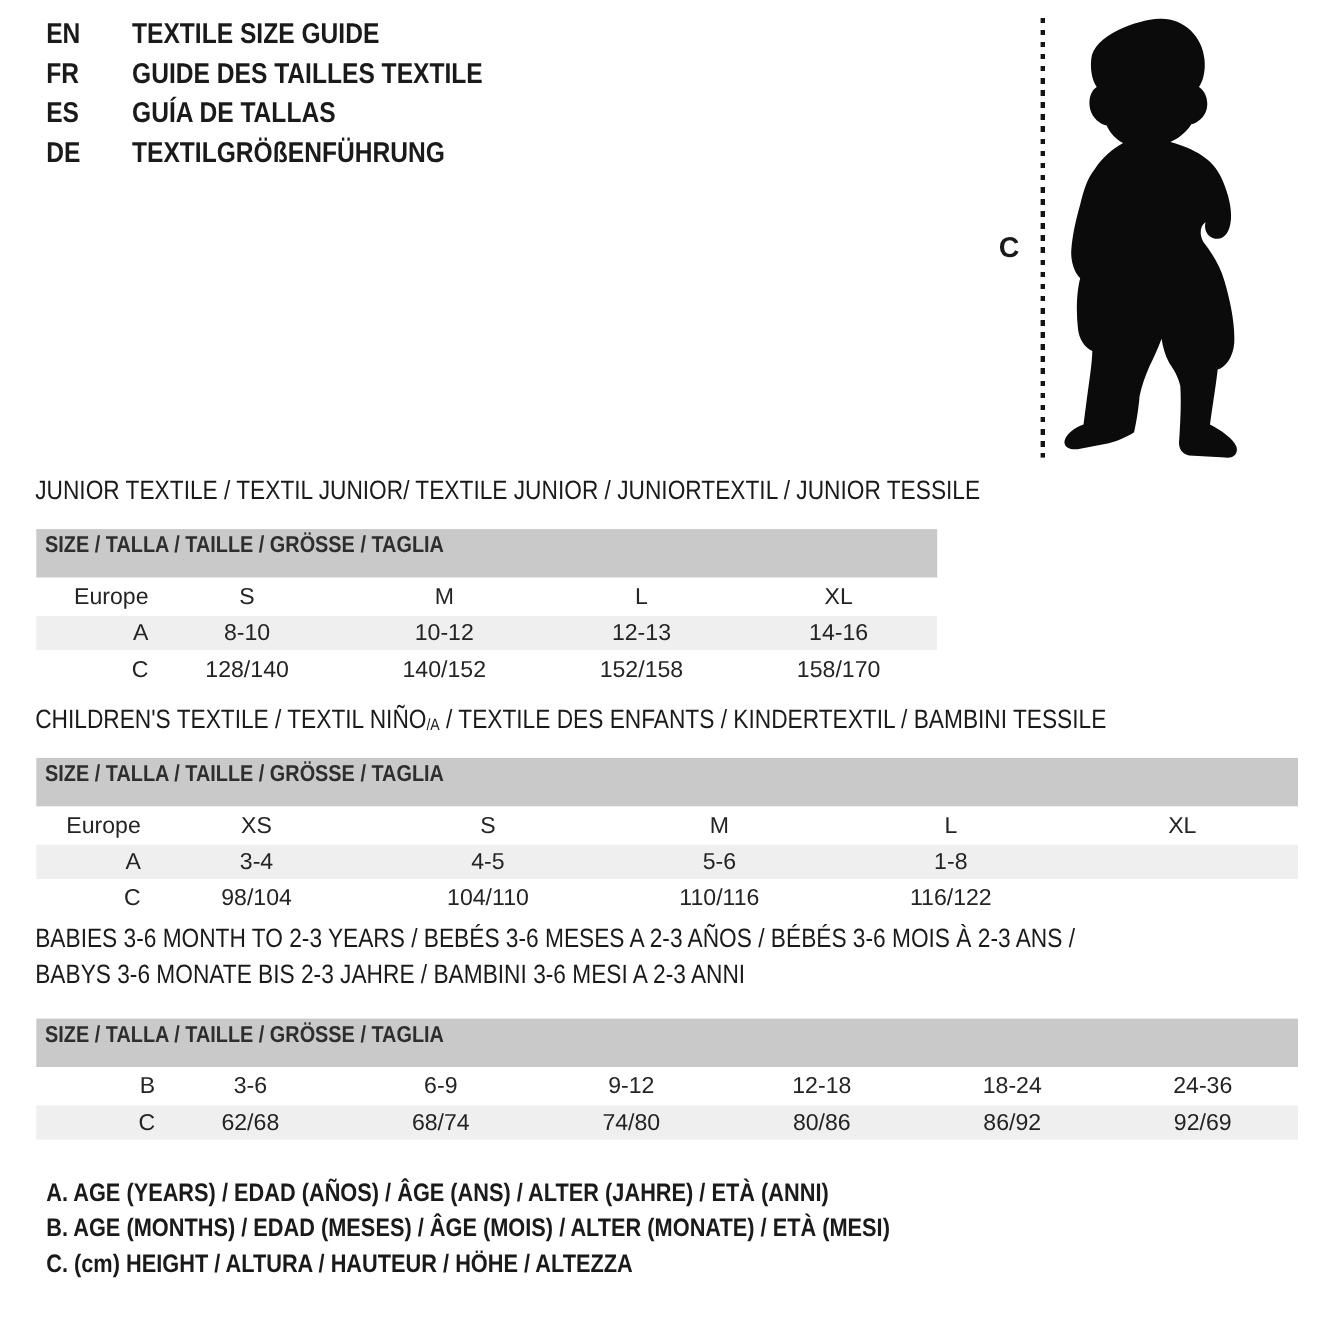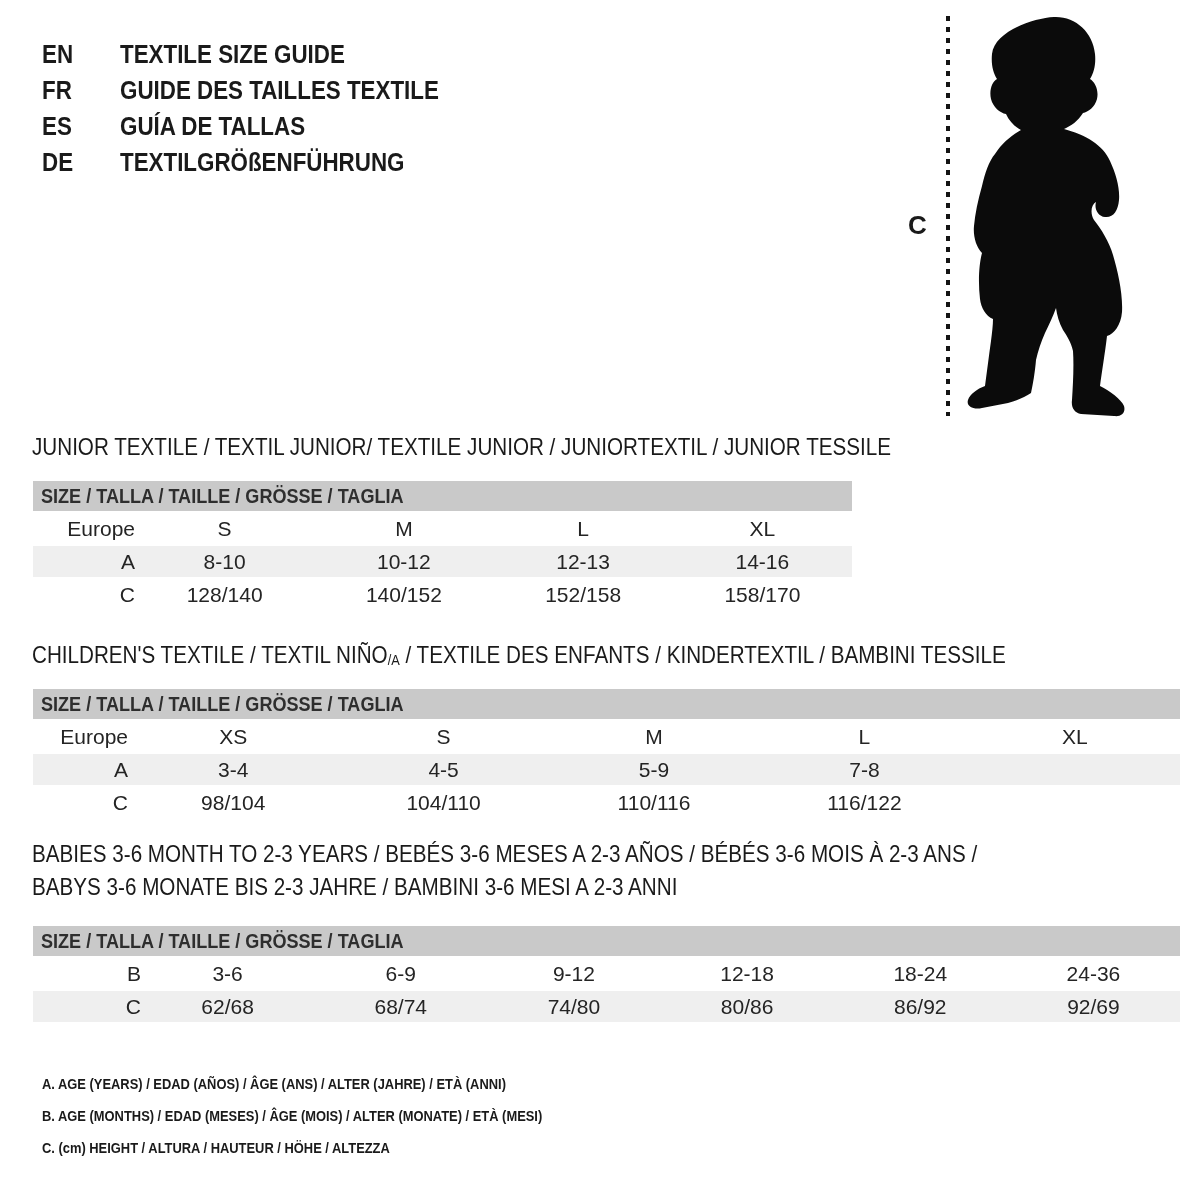--- a/index.html
+++ b/index.html
@@ -4,51 +4,51 @@
 <style>
   * { margin:0; padding:0; box-sizing:border-box; }
   html,body { background:#ffffff; }
   body {
     width:1200px; height:1200px; position:relative; overflow:hidden;
     font-family:"Liberation Sans", sans-serif; color:#1a1a1a;
   }
   .cond { display:inline-block; transform:scaleX(0.86); transform-origin:left center; white-space:nowrap; }
 
   
-  .lang-list { position:absolute; left:42px; top:36px; }
+  .lang-list { position:absolute; left:42px; top:12px; }
   .lang-row { display:grid; grid-template-columns:78px auto; height:36px; line-height:36px;
               font-size:26px; font-weight:bold; }
 
   
   .dash-line { position:absolute; left:946px; top:16px; width:4px; height:400px;
                background:repeating-linear-gradient(to bottom,#141414 0 5px, transparent 5px 11px); }
   .figure-label { position:absolute; left:908px; top:212px; font-size:26px; font-weight:bold; line-height:26px; }
   .baby-svg { position:absolute; left:962px; top:14px; width:180px; height:406px; }
 
   
   .section-title { position:absolute; left:32px; font-size:24px; font-weight:normal; line-height:26px; white-space:nowrap; }
   .title-sub { font-size:0.62em; position:relative; top:2px; }
 
   
   .size-table { position:absolute; left:33px; }
   .w-junior { width:819px; }
   .w-wide { width:1147px; }
-  .size-bar { height:30px; line-height:30px; background:#c9c9c9; padding-left:8px;
+  .size-bar { height:44px; line-height:30px; background:#c9c9c9; padding-left:8px;
               font-size:21px; font-weight:bold; color:#2e2e2e; }
   .trow { display:grid; height:31px; line-height:31px; margin-top:2px; font-size:21px; color:#242424; }
   .trow.alt { background:#efefef; }
   .cols4 { grid-template-columns:102px repeat(4,1fr); }
   .cols5 { grid-template-columns:95px repeat(5,1fr); }
   .cols6 { grid-template-columns:108px repeat(6,1fr); }
   .tlabel { text-align:right; padding-left:8px; }
   .tcell { text-align:center; }
 
   
   .legend { position:absolute; left:42px; top:1068px; }
-  .legend-line { height:32px; line-height:32px; font-size:15px; font-weight:bold; }
+  .legend-line { height:32px; line-height:32px; font-size:23px; font-weight:bold; }
 </style>
 </head>
 <body>
 
 <div class="lang-list">
   <div class="lang-row">
     <span class="cond">EN</span>
     <span class="cond">TEXTILE SIZE GUIDE</span>
   </div>
   <div class="lang-row">
@@ -135,22 +135,22 @@
     <div class="tcell">XS</div>
     <div class="tcell">S</div>
     <div class="tcell">M</div>
     <div class="tcell">L</div>
     <div class="tcell">XL</div>
   </div>
   <div class="trow cols5 alt">
     <div class="tlabel">A</div>
     <div class="tcell">3-4</div>
     <div class="tcell">4-5</div>
-    <div class="tcell">5-9</div>
-    <div class="tcell">7-8</div>
+    <div class="tcell">5-6</div>
+    <div class="tcell">1-8</div>
   </div>
   <div class="trow cols5">
     <div class="tlabel">C</div>
     <div class="tcell">98/104</div>
     <div class="tcell">104/110</div>
     <div class="tcell">110/116</div>
     <div class="tcell">116/122</div>
   </div>
 </div>
 

